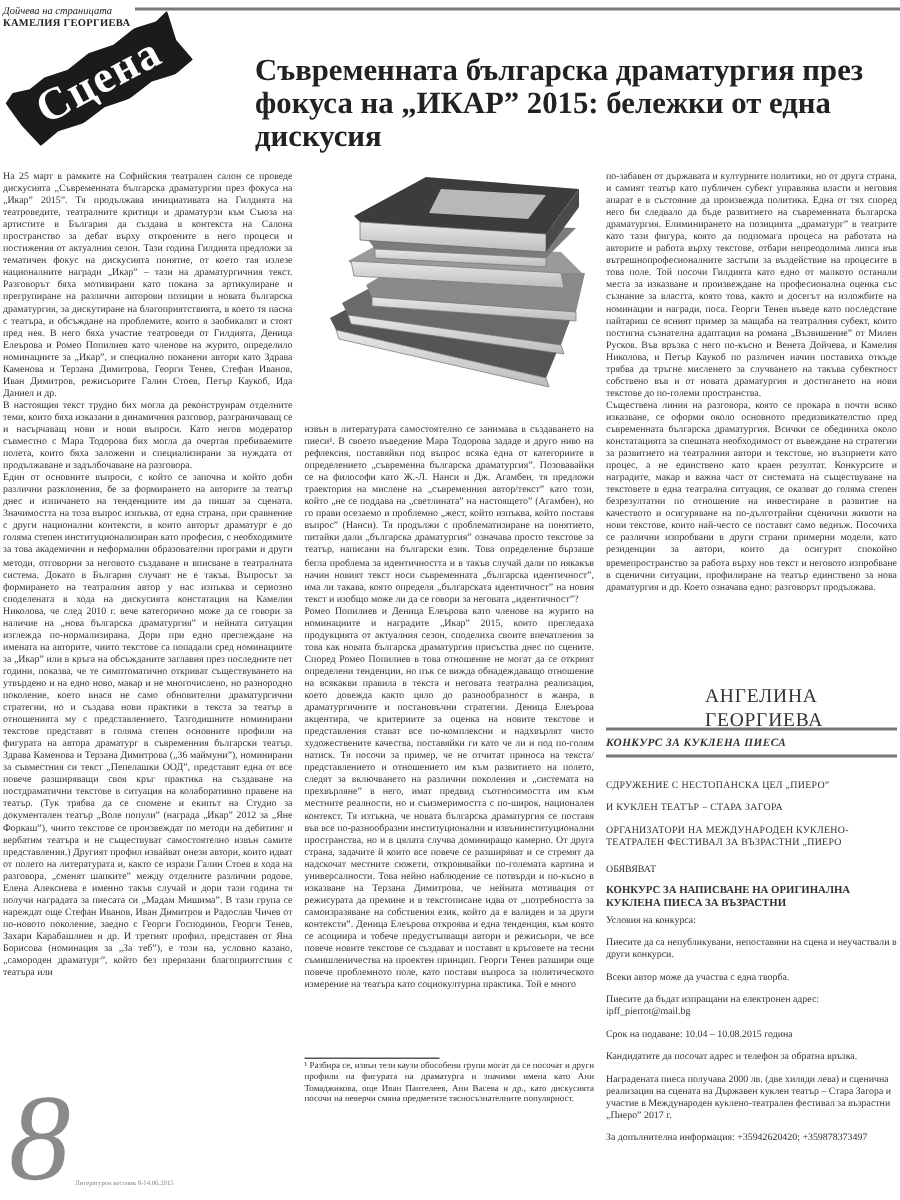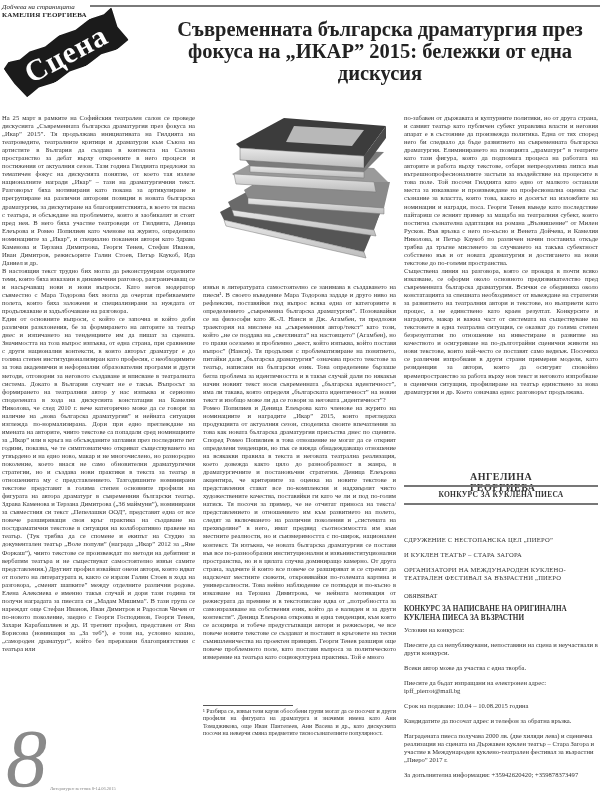--- a/index.html
+++ b/index.html
@@ -12,41 +12,41 @@
   .editor .ed-label { font-style: italic; }
   .editor .ed-name { font-weight: bold; letter-spacing: 0.2px; }
   .logo {
     position: absolute; left: 4px; top: 34px; width: 124px; height: 40px;
     background: #1b1b1b; transform: rotate(-28deg);
     display: flex; align-items: center; justify-content: center;
     clip-path: polygon(0 10%, 6% 0, 15% 8%, 25% 2%, 38% 9%, 52% 1%, 66% 8%, 80% 0, 92% 7%, 100% 0, 97% 50%, 100% 92%, 88% 100%, 75% 92%, 60% 100%, 46% 93%, 32% 100%, 18% 92%, 6% 100%, 2% 55%);
   }
   .logo span { color: #fff; font-family: "Liberation Serif", serif; font-size: 30px; font-weight: bold; letter-spacing: 1px; }
   .headline {
-    position: absolute; left: 170px; top: 18px; width: 420px;
-    font-family: "Liberation Serif", serif; font-weight: bold; font-size: 20.5px; line-height: 22px; color: #222; text-align: center;
+    position: absolute; left: 170px; top: 36px; width: 420px;
+    font-family: "Liberation Serif", serif; font-weight: bold; font-size: 20.5px; line-height: 22px; color: #222;
   }
   .col { position: absolute; font-size: 6.6px; line-height: 8.05px; text-align: justify; color: #333; }
   .col p { margin: 0; text-indent: 0; }
   .col-left { left: 2px; top: 114px; width: 193px; height: 600px; overflow: hidden; }
   .col-mid { left: 203px; top: 283px; width: 193px; height: 418px; overflow: hidden; }
   .col-right { left: 404px; top: 114px; width: 194px; height: 340px; overflow: hidden; }
   .books {
     position: absolute; left: 214px; top: 112px; width: 180px; height: 150px;
   }
   .signature {
-    position: absolute; left: 470px; top: 471px; font-size: 10px; font-weight: bold; letter-spacing: 0.5px; color: #333;
+    position: absolute; left: 470px; top: 456px; font-size: 13px; font-weight: normal; letter-spacing: 0.5px; color: #333;
   }
   .contest-box-rule1 { position: absolute; left: 404px; top: 485px; width: 194px; height: 1.5px; background: #777; }
   .contest-box-rule2 { position: absolute; left: 404px; top: 503px; width: 194px; height: 1.5px; background: #777; }
   .contest-title {
-    position: absolute; left: 404px; top: 490px; width: 194px; text-align: center;
-    font-size: 7.5px; font-weight: bold; letter-spacing: 0.3px; color: #333;
+    position: absolute; left: 404px; top: 490px; width: 194px; text-align: left;
+    font-size: 7.5px; font-weight: bold; font-style: italic; letter-spacing: 0.3px; color: #333;
   }
-  .contest { position: absolute; left: 404px; top: 536px; width: 194px; font-size: 6.6px; line-height: 8px; color: #333; }
+  .contest { position: absolute; left: 404px; top: 520px; width: 194px; font-size: 6.6px; line-height: 8px; color: #333; }
   .contest .org { margin: 0 0 7px 0; text-transform: uppercase; letter-spacing: 0.2px; }
   .contest .announce { margin: 10px 0 5px 0; text-transform: uppercase; }
   .contest .ctitle { font-weight: bold; font-size: 7.2px; line-height: 8.5px; text-transform: uppercase; margin: 0 0 4px 0; }
   .contest .item { margin: 0 0 7px 0; }
   .footnote-rule { position: absolute; left: 203px; top: 705px; width: 90px; height: 1px; background: #555; }
   .footnote { position: absolute; left: 203px; top: 708px; width: 193px; font-size: 6px; line-height: 7.3px; color: #333; text-align: justify; }
   .page-number {
     position: absolute; left: 6px; top: 718px; font-size: 82px; line-height: 82px; font-style: italic;
     font-family: "Liberation Serif", serif; color: #8a8a8a;
   }

